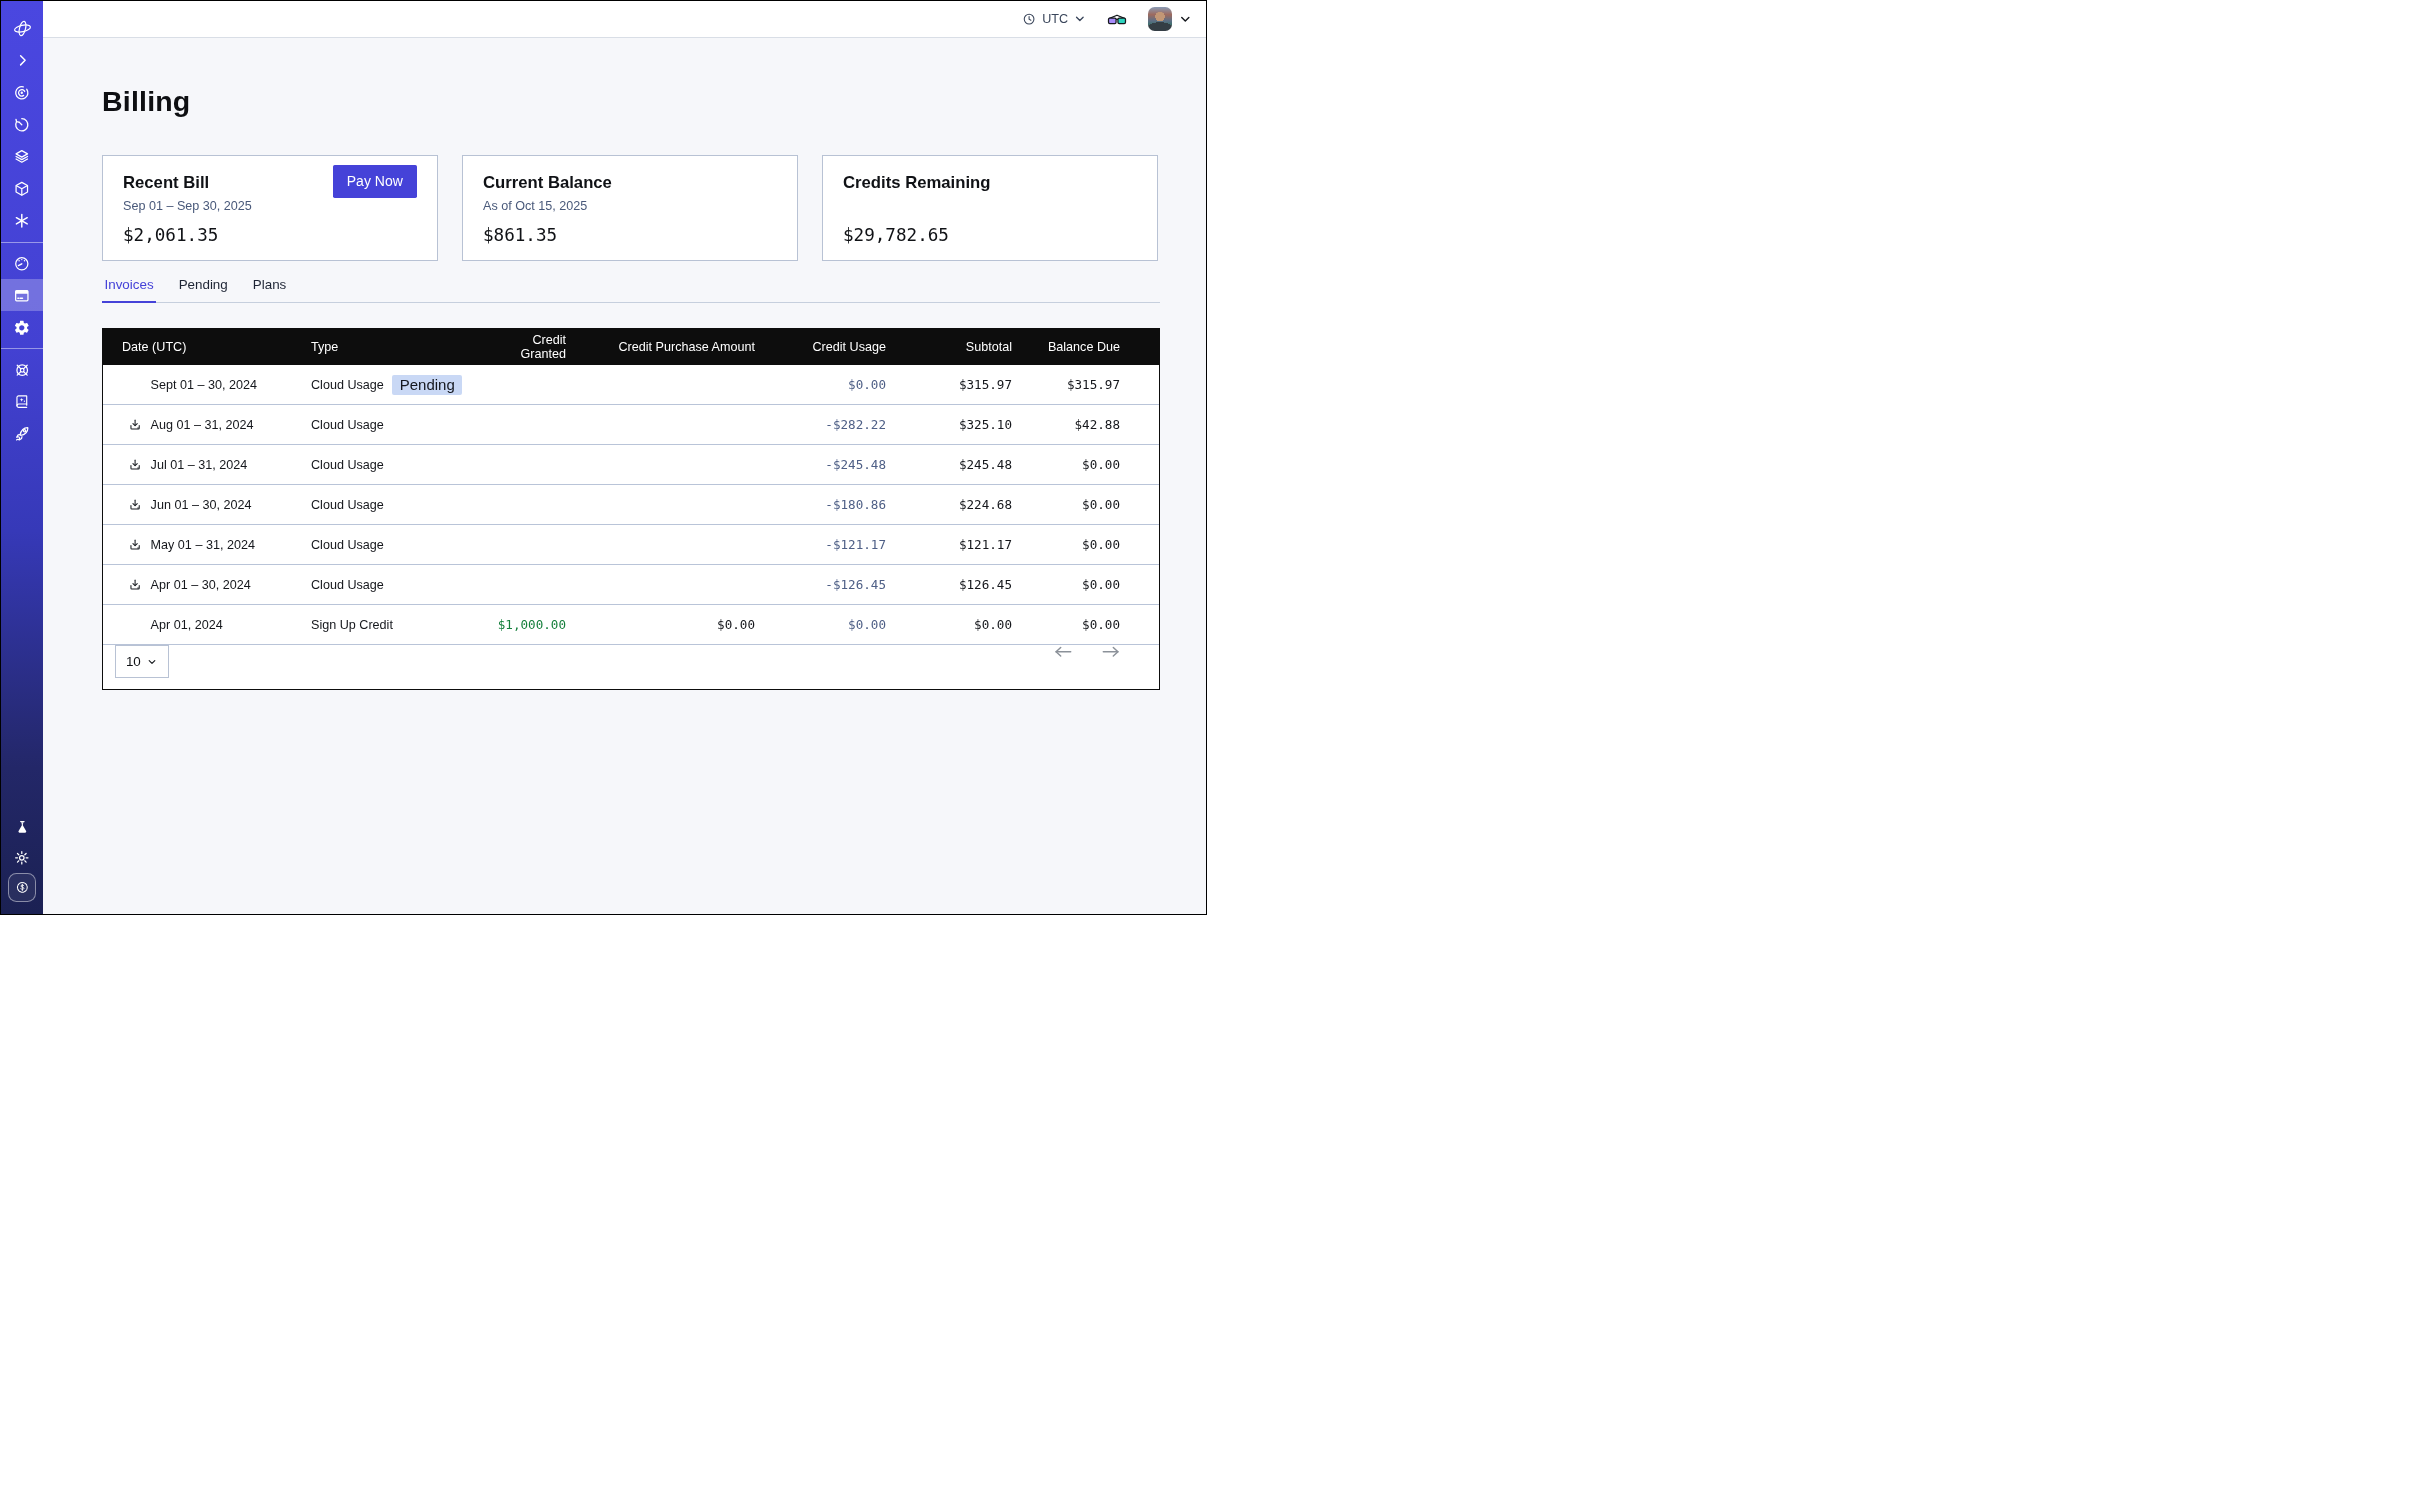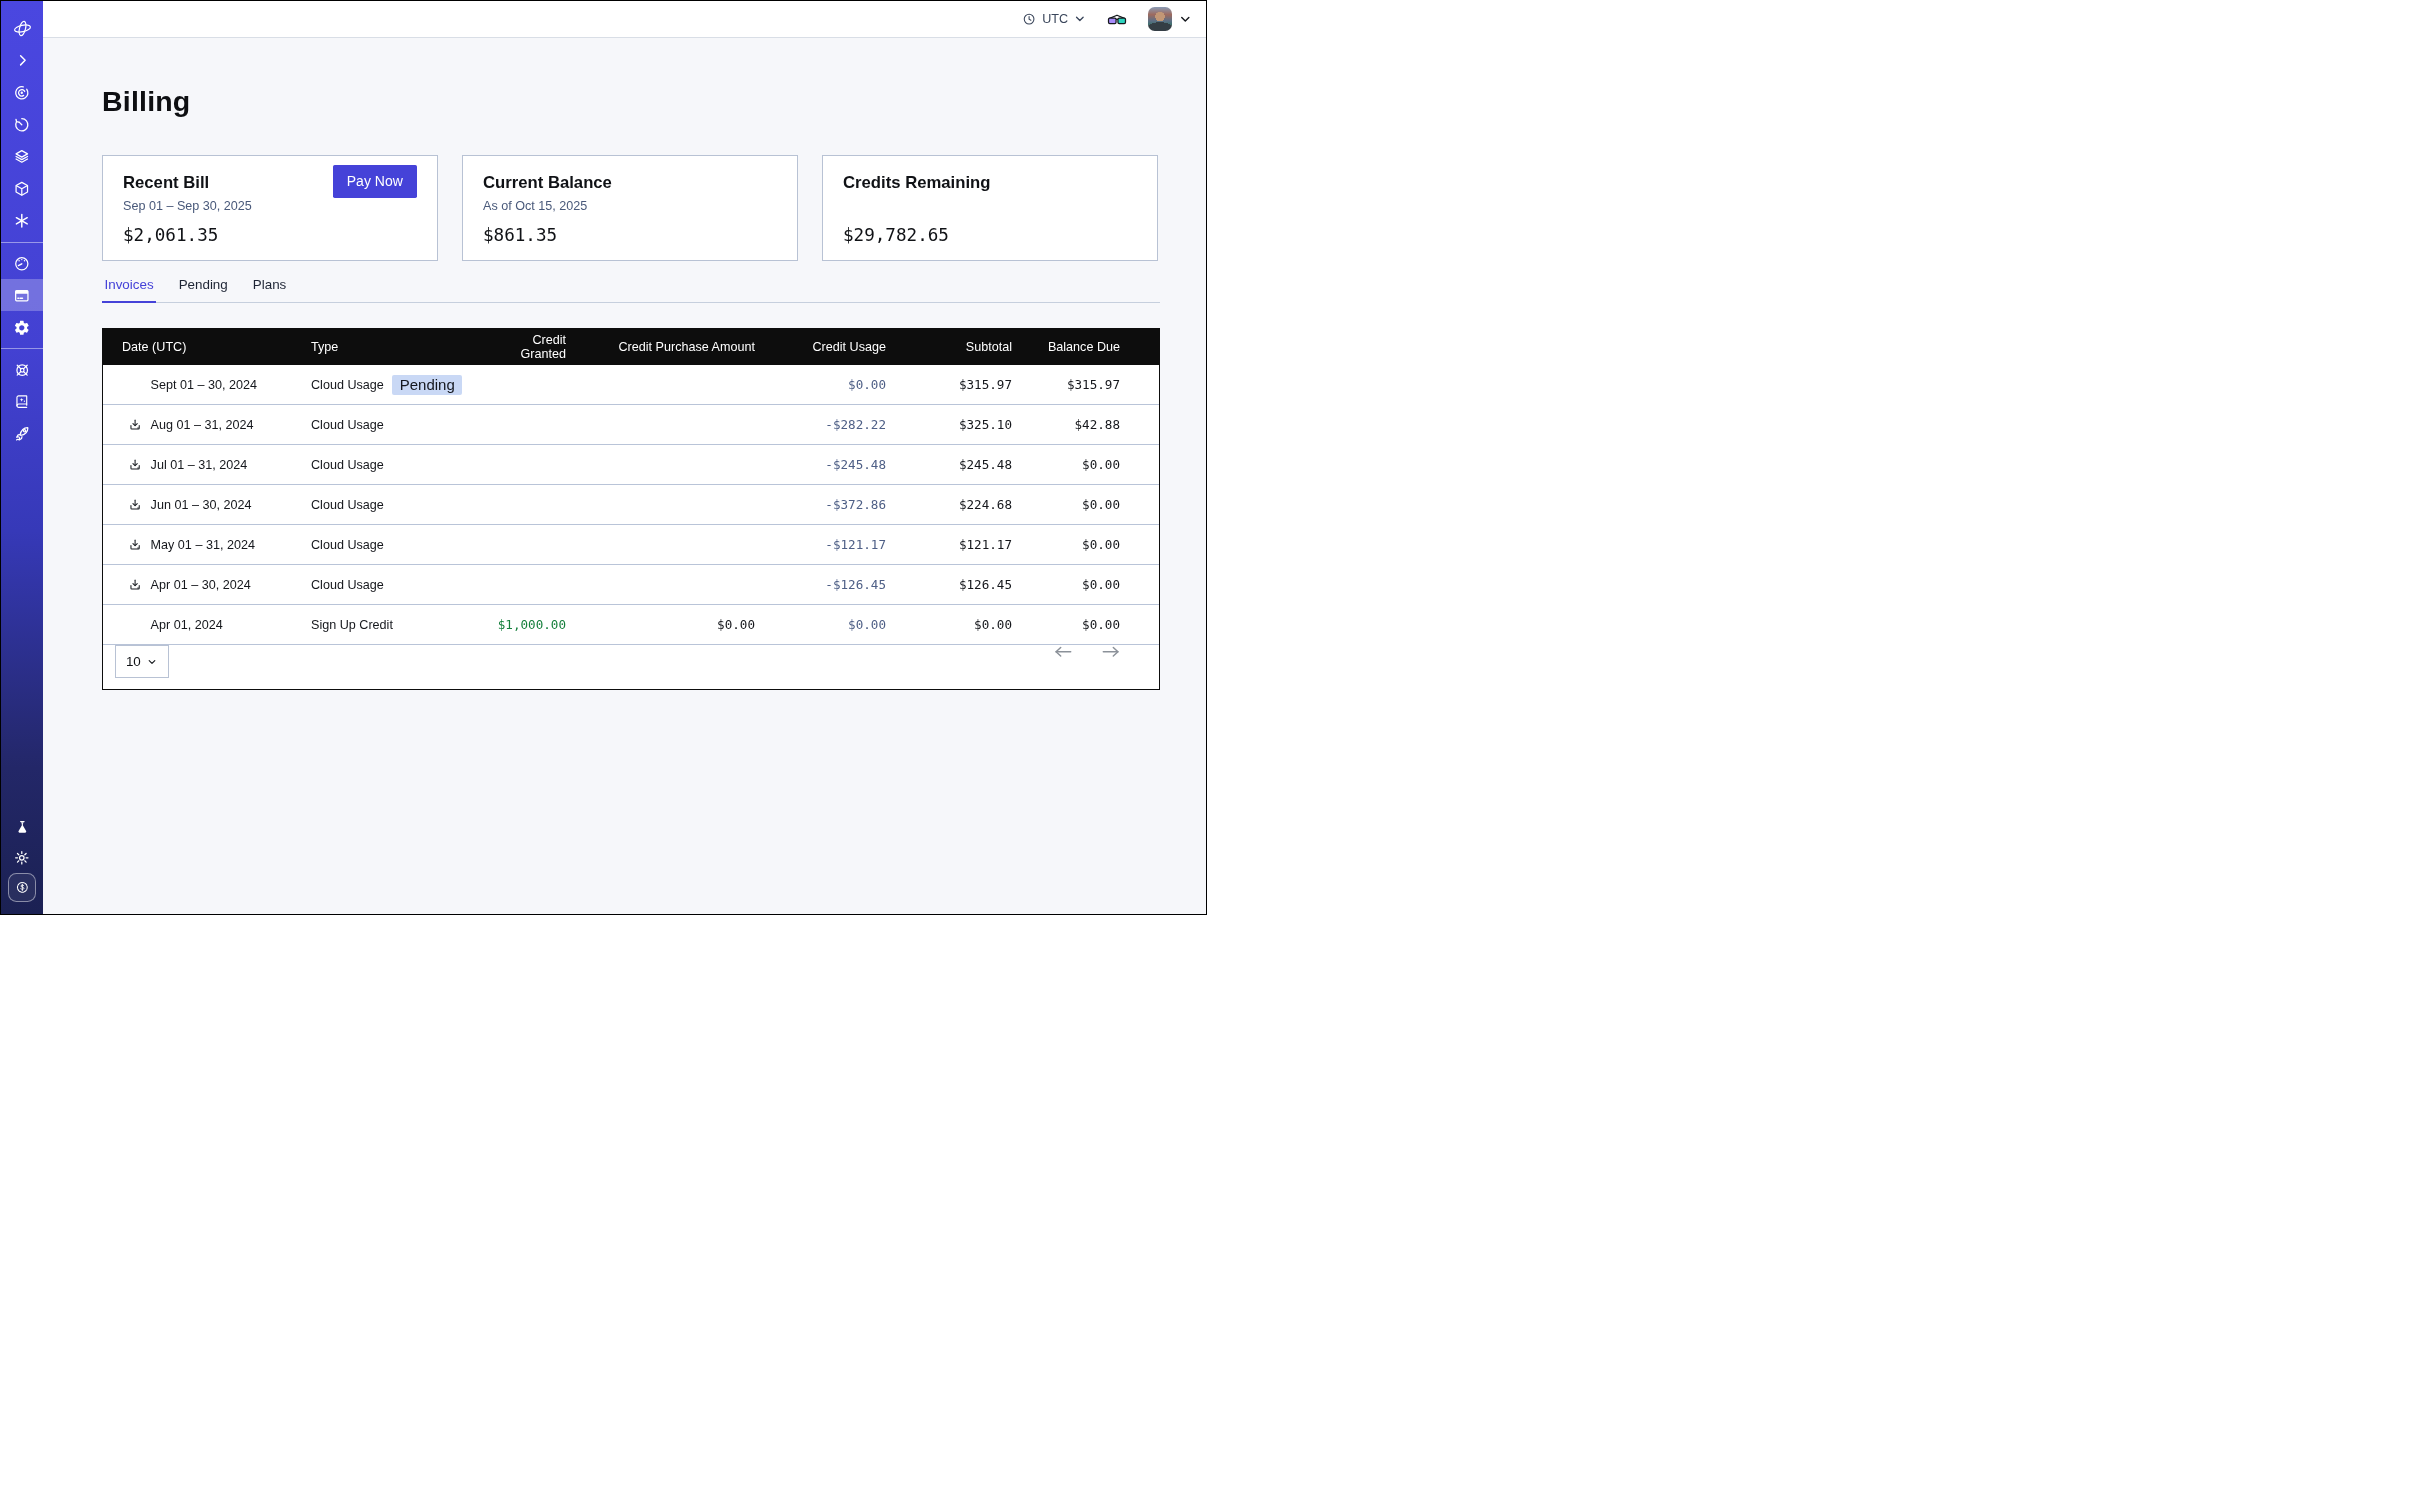--- a/index.html
+++ b/index.html
@@ -356,21 +356,21 @@
                   <path d="M16.4 17h1.3"></path>
                 </svg>
               </span>
               <span>Jun 01 – 30, 2024</span>
             </div>
           <div class="td td-type">
               <span>Cloud Usage</span>
             </div>
           <div class="td mono green"></div>
           <div class="td mono"></div>
-          <div class="td mono usage">-$372.86</div>
+          <div class="td mono usage">-$180.86</div>
           <div class="td mono">$224.68</div>
           <div class="td mono">$0.00</div>
         </div>
 
         <div class="tgrid trow">
           <div class="td td-date">
               <span class="dl-btn">
                 <svg width="14.2" height="14.2" viewBox="0 0 24 24" fill="none" stroke="#1c1f24" stroke-width="1.8" stroke-linecap="round" stroke-linejoin="round">
                   <path d="M12 3.6v9"></path>
                   <path d="M8.4 9.4l3.6 3.4 3.6-3.4"></path>

